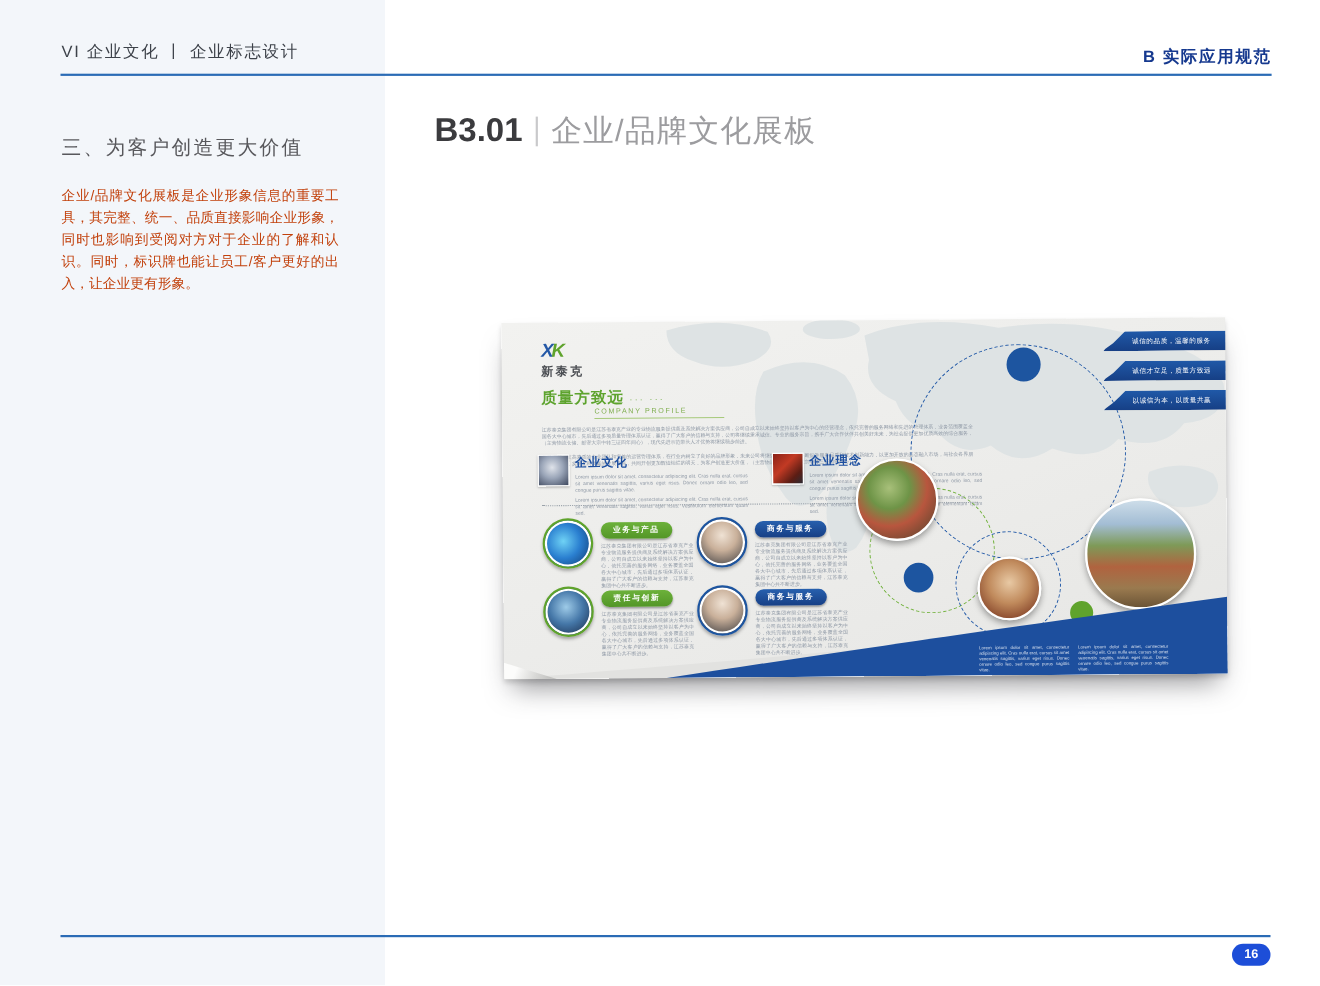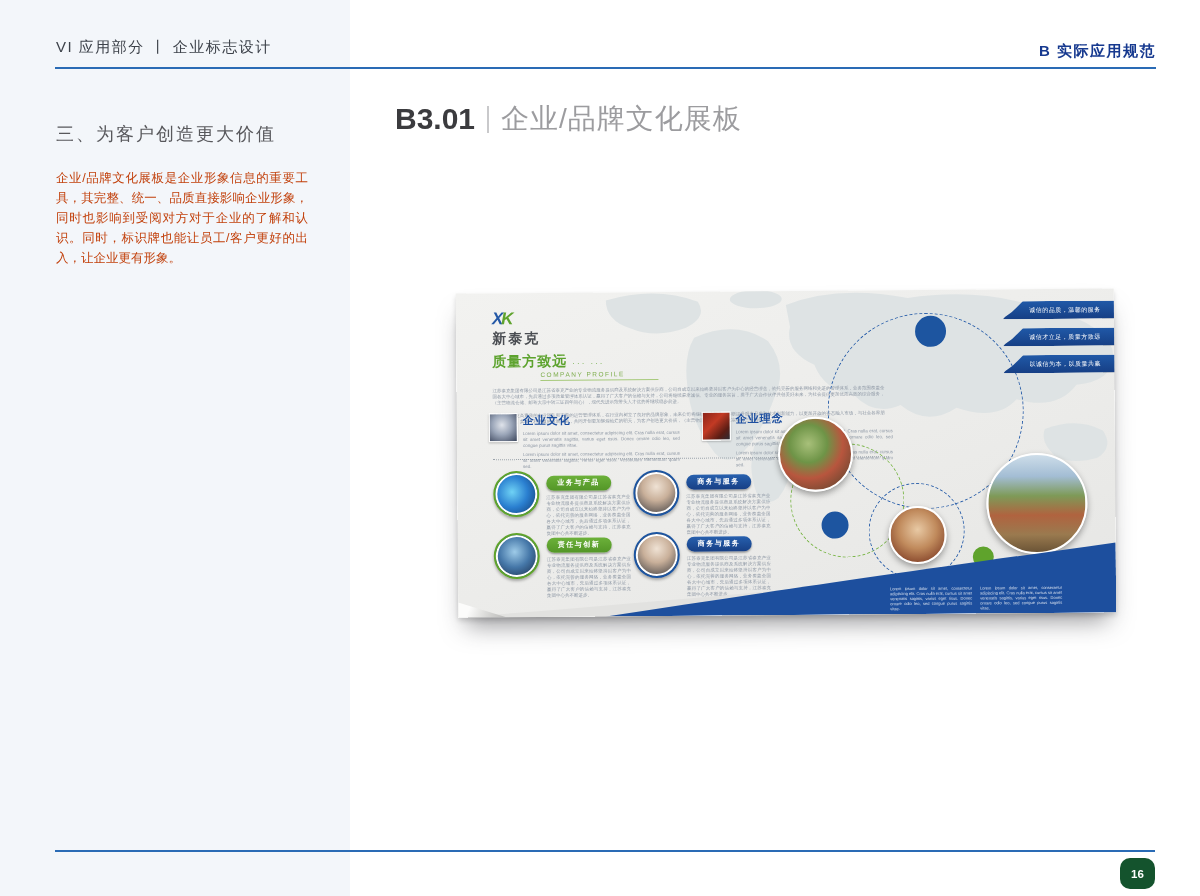--- a/index.html
+++ b/index.html
@@ -28,21 +28,21 @@
           background:linear-gradient(160deg,#f2f2f0 0%,#ececea 55%,#e6e6e4 100%);
           transform:rotate(-0.45deg);
           box-shadow:0 3px 5px rgba(0,0,0,.15),0 16px 24px -8px rgba(50,50,55,.5);
           overflow:hidden;}
   .map-svg{position:absolute;left:0;top:0;width:658px;height:324px;}
 
   .logo{position:absolute;left:36px;top:16px;}
   .logo-mark{font-size:17px;font-weight:bold;font-style:italic;line-height:20px;letter-spacing:-2px;}
   .logo-mark .lx{color:#2458a6;}
   .logo-mark .lk{color:#5fa32c;}
-  .logo-name{font-size:14px;font-weight:bold;color:#4a4d52;letter-spacing:2px;margin-top:1px;}
+  .logo-name{font-size:11px;font-weight:bold;color:#4a4d52;letter-spacing:2px;margin-top:1px;}
 
   .intro{position:absolute;left:36px;top:60px;width:392px;}
   .intro-titlerow{display:flex;align-items:baseline;gap:5px;}
   .intro-title{color:#5da32e;font-weight:bold;font-size:14px;letter-spacing:1px;}
   .intro-dots{color:#5da32e;font-size:8px;letter-spacing:2px;}
   .intro-sub{font-size:6.5px;color:#7fae4e;letter-spacing:1.5px;margin:0 0 0 48px;
              border-bottom:1px solid #a6c97a;padding-bottom:2px;width:118px;}
   .micro{font-size:4.5px;line-height:6px;color:#8f99a6;text-align:justify;margin:0;}
   .intro .micro{margin-top:7px;}
 
@@ -96,30 +96,30 @@
   .wave-svg{position:absolute;left:0;bottom:0;width:658px;height:80px;}
   .wave-note{position:absolute;font-size:4px;line-height:5px;color:rgba(255,255,255,.8);text-align:justify;width:82px;}
   .curl{position:absolute;left:0;bottom:0;width:48px;height:15px;
         background:linear-gradient(112deg,#fcfcfb 25%,#dadad8 60%,#b8b8b6 100%);
         clip-path:polygon(0 100%,100% 100%,0 0);}
 
   
   .footer-rule{position:absolute;left:55px;right:45px;top:850px;height:2px;background:#2a6bb5;}
   .footer-text{position:absolute;left:56px;top:858px;font-size:12.5px;color:#1c1c1e;font-weight:bold;}
   .footer-text .en{margin-left:10px;}
-  .page-pill{position:absolute;right:45px;top:858px;width:35px;height:31px;background:#14532d;border-radius:10px;
+  .page-pill{position:absolute;right:45px;top:858px;width:35px;height:20px;background:#1d4ed8;border-radius:10px;
              color:#fff;font-size:11.5px;font-weight:bold;display:flex;align-items:center;justify-content:center;}
 </style>
 </head>
 <body>
 
 <div class="page">
   <div class="sidebar-bg"></div>
 
-  <div class="header-left">VI 应用部分 丨 企业标志设计</div>
+  <div class="header-left">VI 企业文化 丨 企业标志设计</div>
   <div class="header-right">B  实际应用规范</div>
   <div class="header-rule"></div>
 
   <div class="side-title">三、为客户创造更大价值</div>
   <div class="side-body">企业/品牌文化展板是企业形象信息的重要工具，其完整、统一、品质直接影响企业形象，同时也影响到受阅对方对于企业的了解和认识。同时，标识牌也能让员工/客户更好的出入，让企业更有形象。</div>
 
   <div class="main-heading">
     <span class="code">B3.01</span>
     <span class="heading-sep"></span>
     <span class="heading-title">企业/品牌文化展板</span>

